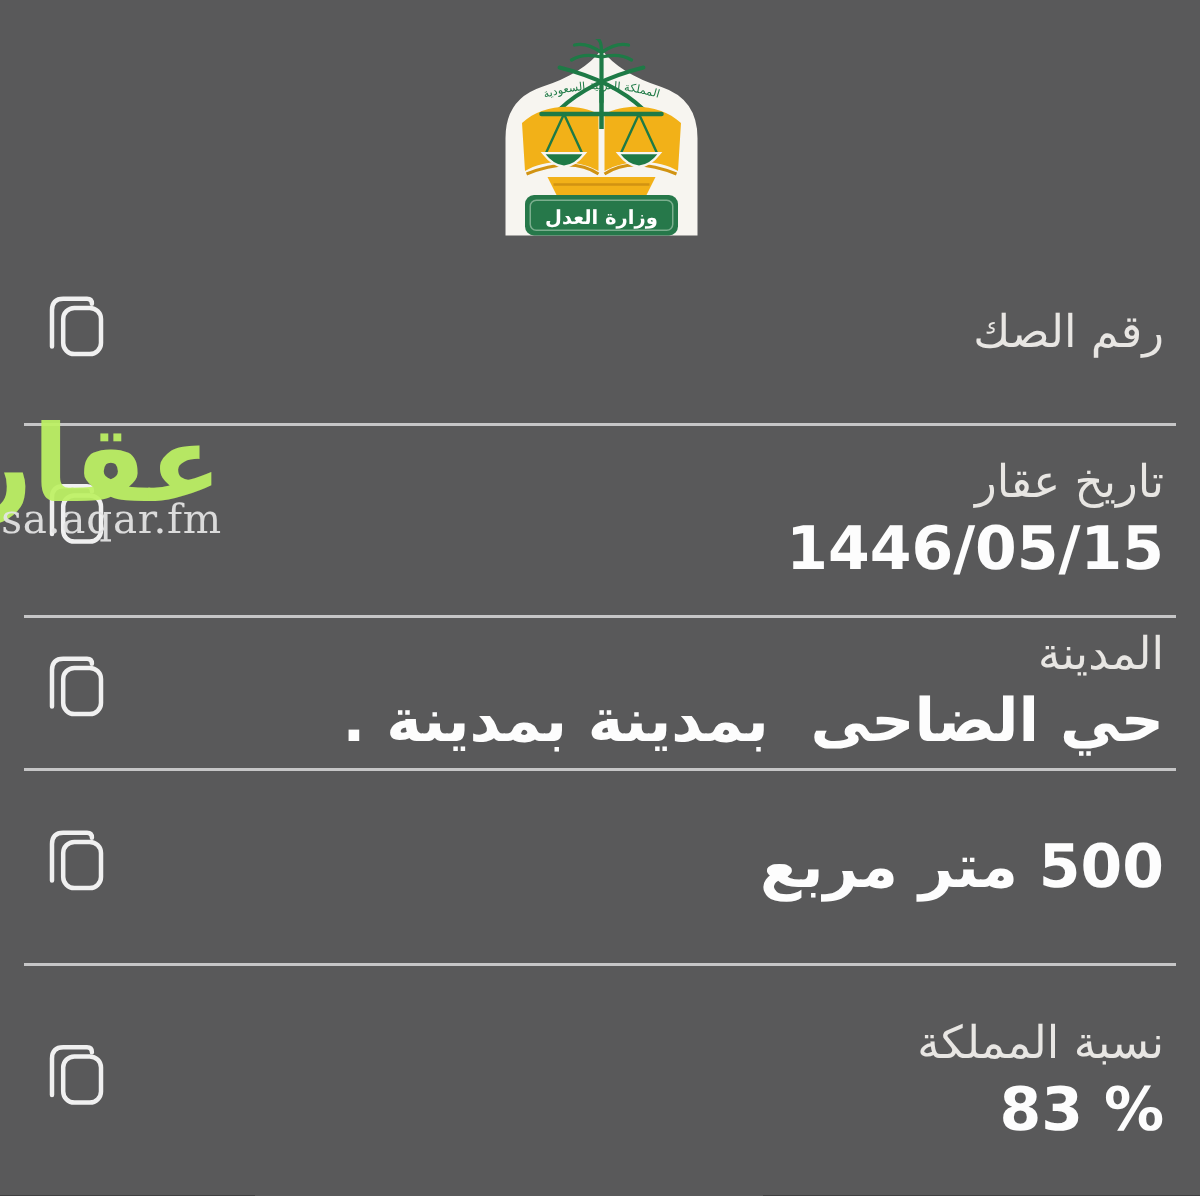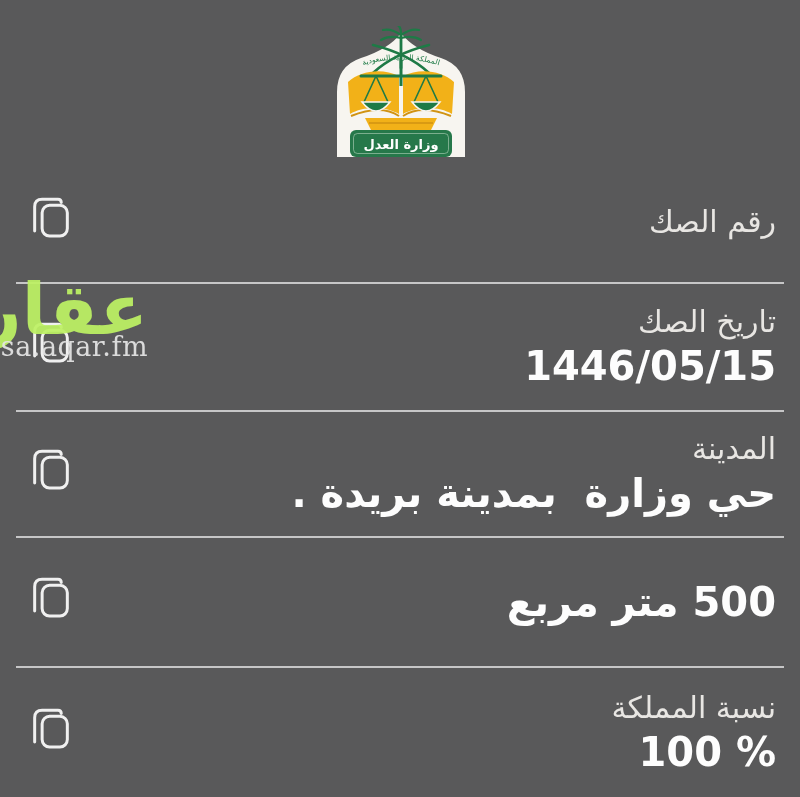--- a/index.html
+++ b/index.html
@@ -18,21 +18,21 @@
   
   .rows{
     position:absolute;top:162px;left:0;right:0;bottom:0;
     display:flex;flex-direction:column;
   }
   .divider{height:2px;background:#c6c6c7;margin:0 16px;flex:none;border:none;}
   .row{
     display:flex;align-items:center;justify-content:space-between;
     padding:0 24px 0 30px;flex:none;
   }
-  .r1{height:120px}.r2{height:126px}.r3{height:124px}.r4{height:128px}.r5{flex:1}
+  .r1{height:120px}.r2{height:126px}.r3{height:100px}.r4{height:128px}.r5{flex:1}
   .copy-btn{
     background:none;border:none;padding:0;margin:0;
     width:42px;height:48px;flex:none;cursor:pointer;
     transform:translateY(-6px);
     position:relative;z-index:1;
   }
   .copy-btn svg{display:block;width:42px;height:48px;}
   .texts{
     display:flex;flex-direction:column;align-items:flex-end;
     gap:2px;max-width:690px;
@@ -122,37 +122,37 @@
     <div class="divider"></div>
 
     <div class="row r2">
       <button class="copy-btn" title="">
         <svg viewBox="0 0 45 48">
           <path d="M5,40 L5,14 Q5,6 13,6 L30,6 Q33.5,6 33.5,9.5" fill="none" stroke="#f0f0f0" stroke-width="3.2" stroke-linecap="round"></path>
           <rect x="13" y="12.5" width="27" height="33" rx="8" fill="none" stroke="#f0f0f0" stroke-width="3.2"></rect>
         </svg>
       </button>
       <div class="texts">
-        <div class="label" dir="rtl">تاريخ الصك</div>
+        <div class="label" dir="rtl">تاريخ عقار</div>
         <div class="value" dir="auto">1446/05/15</div>
       </div>
     </div>
 
     <div class="divider"></div>
 
     <div class="row r3">
       <button class="copy-btn" title="">
         <svg viewBox="0 0 45 48">
           <path d="M5,40 L5,14 Q5,6 13,6 L30,6 Q33.5,6 33.5,9.5" fill="none" stroke="#f0f0f0" stroke-width="3.2" stroke-linecap="round"></path>
           <rect x="13" y="12.5" width="27" height="33" rx="8" fill="none" stroke="#f0f0f0" stroke-width="3.2"></rect>
         </svg>
       </button>
       <div class="texts">
         <div class="label" dir="rtl">المدينة</div>
-        <div class="value" dir="auto">حي وزارة  بمدينة بريدة .</div>
+        <div class="value" dir="auto">حي الضاحى  بمدينة بمدينة .</div>
       </div>
     </div>
 
     <div class="divider"></div>
 
     <div class="row r4">
       <button class="copy-btn" title="">
         <svg viewBox="0 0 45 48">
           <path d="M5,40 L5,14 Q5,6 13,6 L30,6 Q33.5,6 33.5,9.5" fill="none" stroke="#f0f0f0" stroke-width="3.2" stroke-linecap="round"></path>
           <rect x="13" y="12.5" width="27" height="33" rx="8" fill="none" stroke="#f0f0f0" stroke-width="3.2"></rect>
@@ -167,21 +167,21 @@
 
     <div class="row r5">
       <button class="copy-btn" title="">
         <svg viewBox="0 0 45 48">
           <path d="M5,40 L5,14 Q5,6 13,6 L30,6 Q33.5,6 33.5,9.5" fill="none" stroke="#f0f0f0" stroke-width="3.2" stroke-linecap="round"></path>
           <rect x="13" y="12.5" width="27" height="33" rx="8" fill="none" stroke="#f0f0f0" stroke-width="3.2"></rect>
         </svg>
       </button>
       <div class="texts">
         <div class="label" dir="rtl">نسبة المملكة</div>
-        <div class="value" dir="ltr">100 %</div>
+        <div class="value" dir="ltr">83 %</div>
       </div>
     </div>
 
   </div>
 
   <div class="watermark">
     <span class="wm-brand" dir="rtl">عقار</span>
     <span class="wm-site">sa.aqar.fm</span>
   </div>
 

